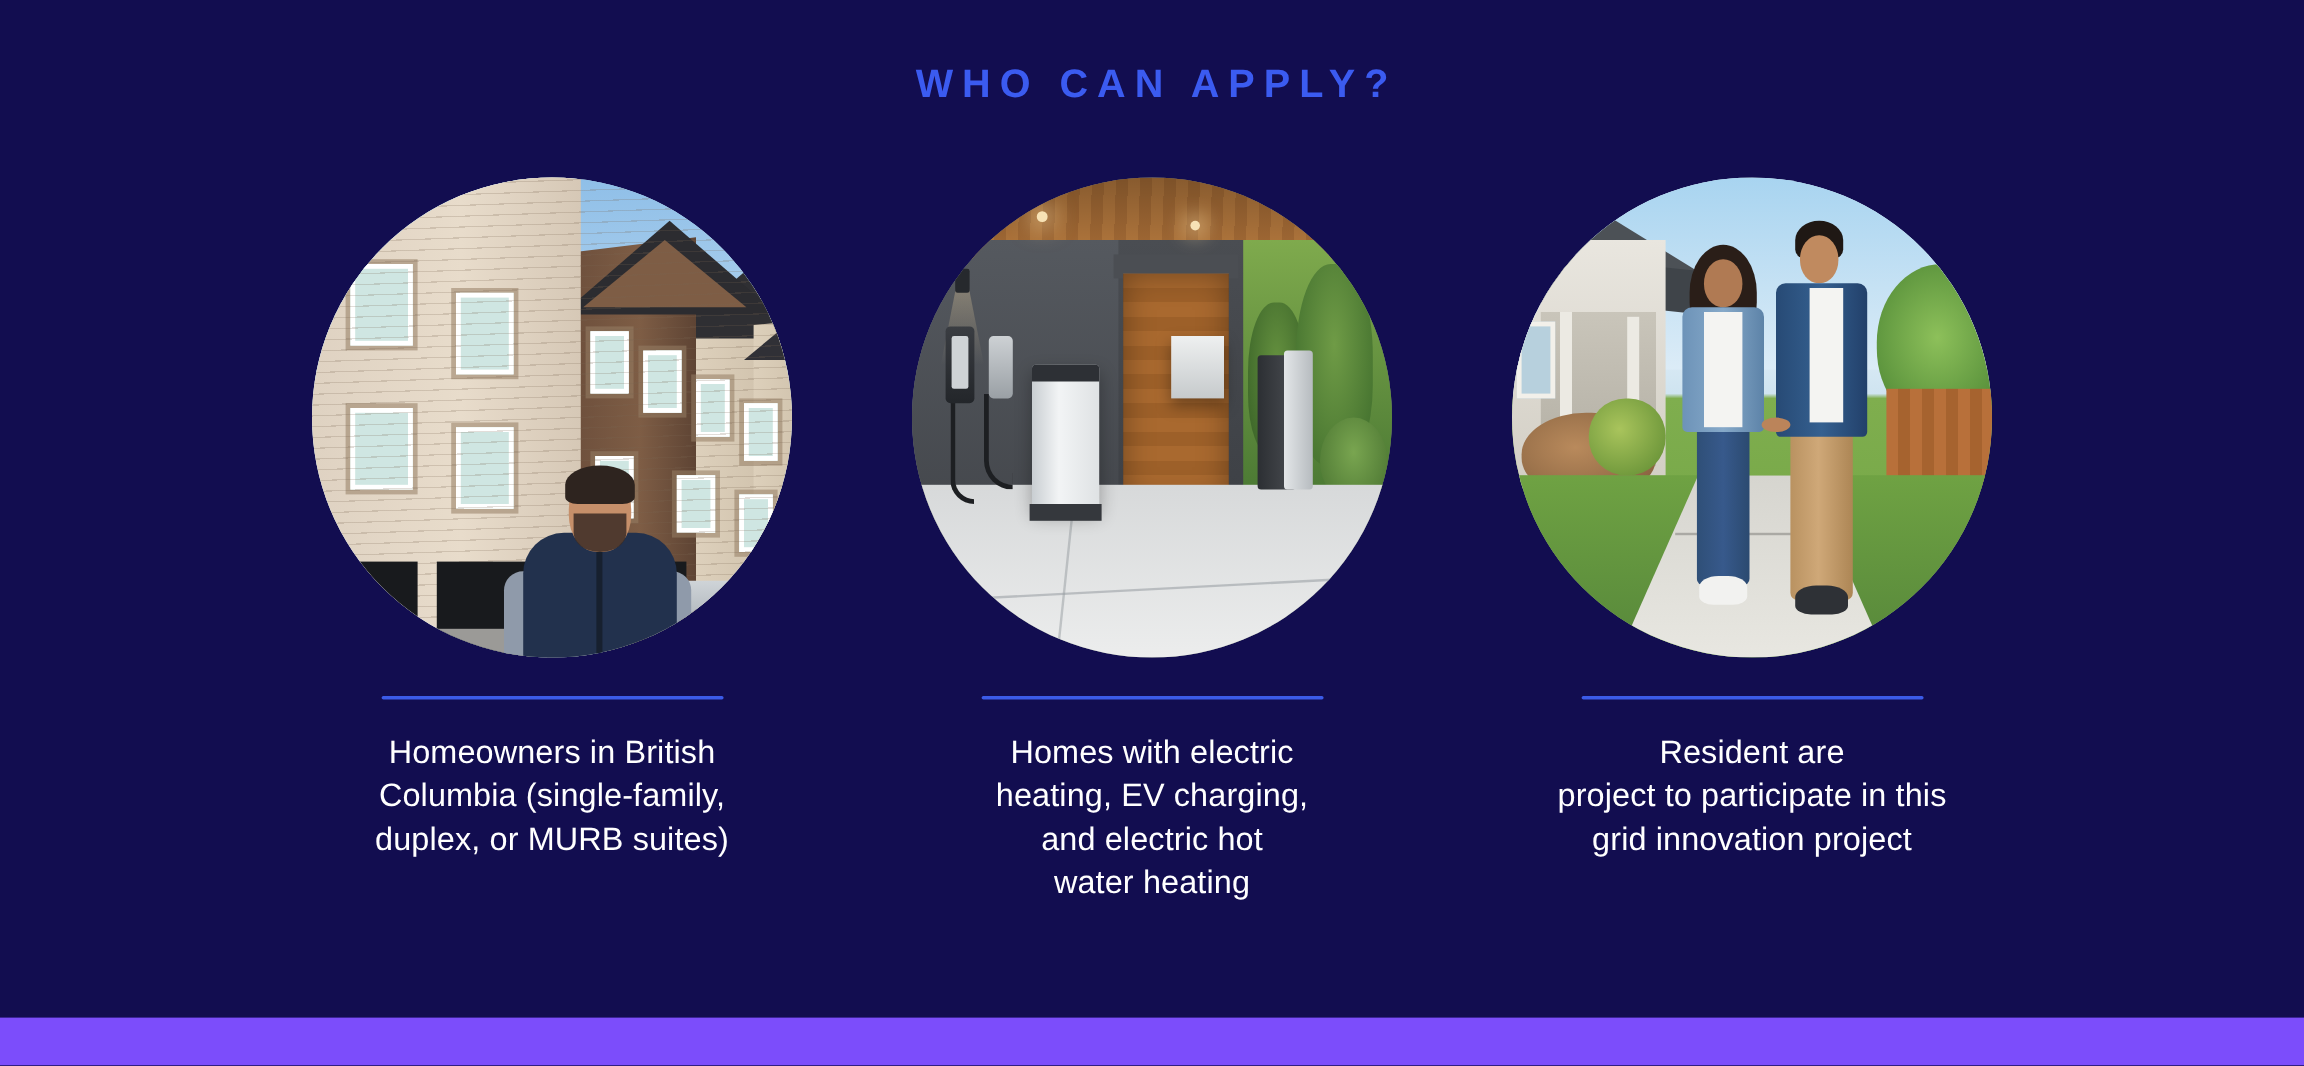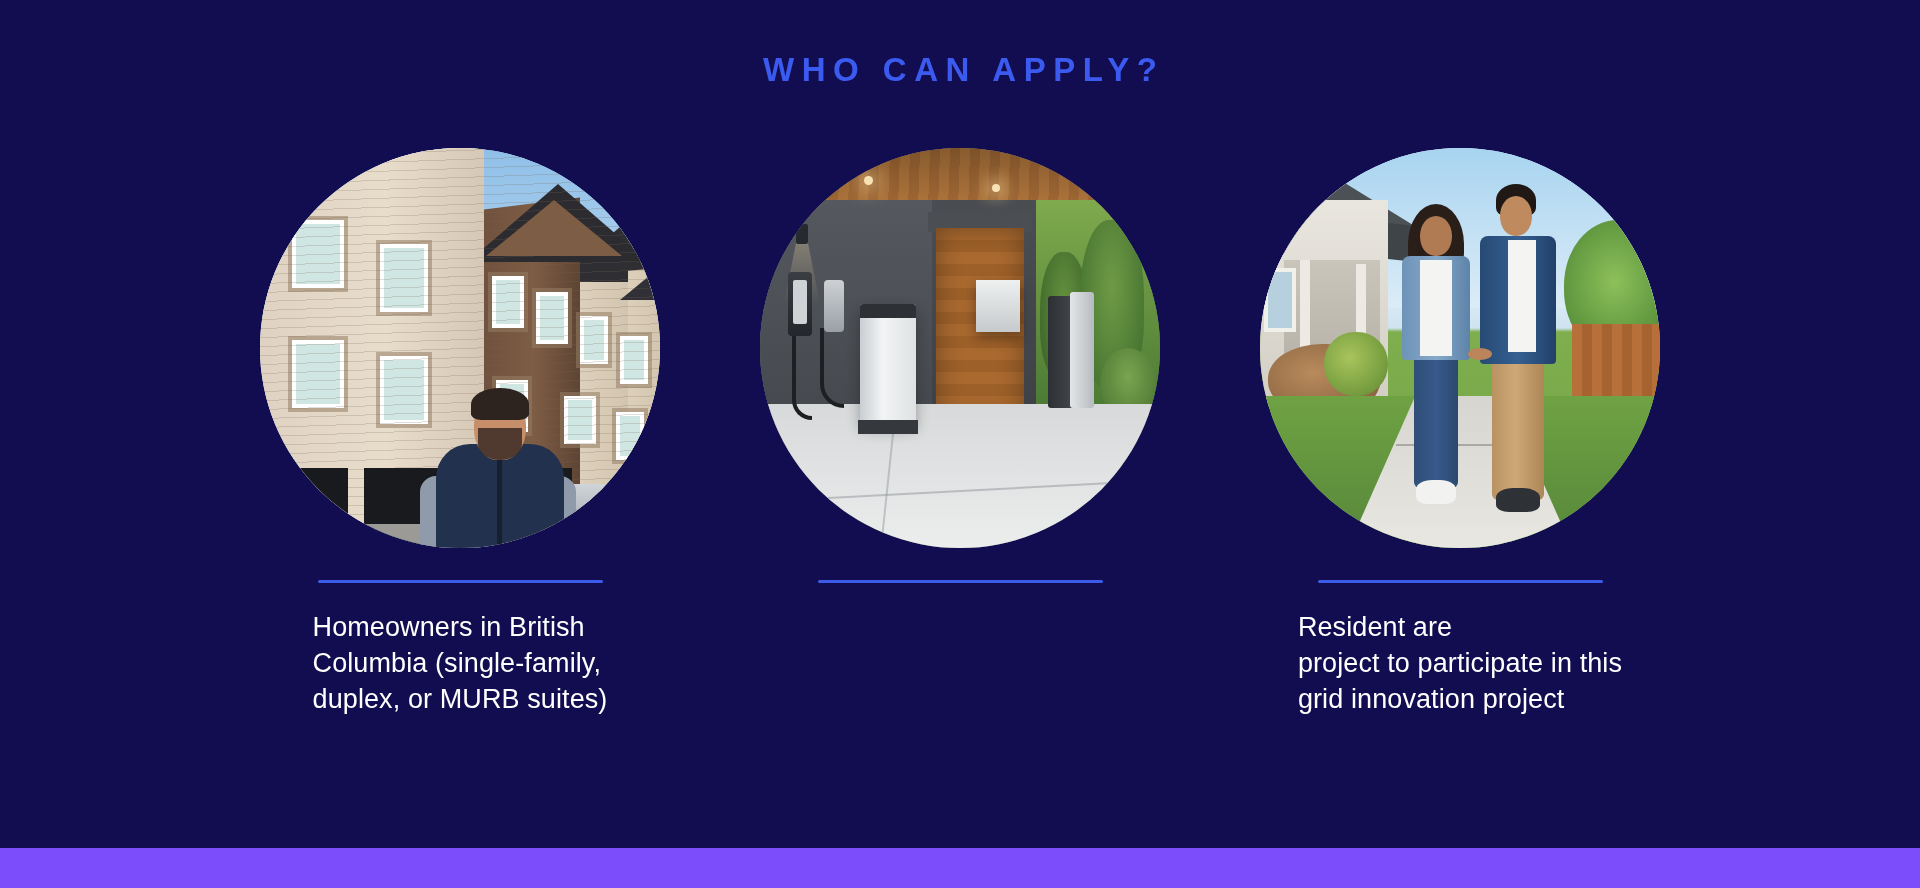--- a/index.html
+++ b/index.html
@@ -64,21 +64,21 @@
     border-radius:2px;
     margin-top:32px;
   }
 
   
   .caption {
     margin-top:27px;
     color:#FFFFFF;
     font-size:27px;
     line-height:1.33;
-    text-align:left;
+    text-align:center;
     font-weight:400;
     white-space:pre-line;
     letter-spacing:0.1px;
   }
 
   
   .bottom-bar {
     position:absolute;
     left:0; bottom:0;
     width:1920px; height:40px;
@@ -352,20 +352,24 @@
               <div class="batteryBase"></div>
             <div class="wallUnit"></div>
             <div class="pillar"></div>
               <div class="pillar2"></div>
             <div class="pot1"></div>
               <div class="pot2"></div>
           </div>
         </div>
       </div>
       <div class="divider"></div>
+      <div class="caption">Homes with electric
+heating, EV charging,
+and electric hot
+water heating</div>
     </div>
 
     <div class="card">
       <div class="circle-wrap">
         <div class="circle">
           <div class="s3">
             <div class="sky"></div>
             <div class="treeR"></div>
             <div class="roofL"></div>
               <div class="roofL2"></div>

